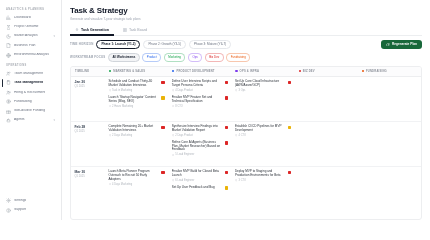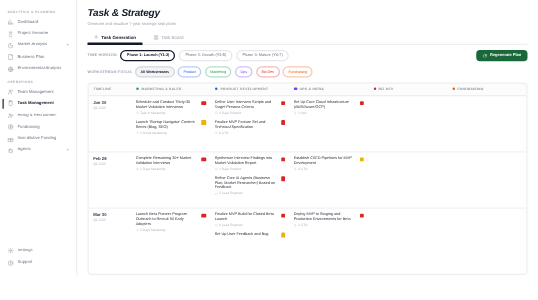--- a/index.html
+++ b/index.html
@@ -45,21 +45,21 @@
   }
   .side-label.two { white-space: normal; line-height: 1.05; }
   .side-caret { margin-left: auto; font-size: 3px; color: #b9bec5; padding-right: 2px; }
   .side-spacer { flex: 1; }
   .side-footer { padding-bottom: 5px; }
 
   
   .main { flex: 1; height: 220px; display: flex; flex-direction: column;
           background: #ffffff; overflow: hidden; }
   .page-head { padding: 6px 8px 0 8px; }
-  .page-title { font-size: 8px; font-weight: 700; color: #111827; letter-spacing: -.15px; font-style: italic; }
+  .page-title { font-size: 8px; font-weight: 700; color: #111827; letter-spacing: -.15px; }
   .page-sub { font-size: 3.2px; color: #9ca3af; margin-top: 1.5px; }
 
   .tabs { display: flex; gap: 4px; margin-top: 5px; border-bottom: 1px solid #eceef0; }
   .tab { display: flex; align-items: center; gap: 2px; padding: 2.5px 5px;
          font-size: 3.6px; color: #9ca3af; position: relative; }
   .tab.active { color: #111827; font-weight: 700; }
   .tab.active::after { content: ""; position: absolute; left: 0; right: 0; bottom: -1px;
                        height: 1.2px; background: #111827; }
   .tab-ico { width: 4px; height: 4px; color: #9ca3af; }
   .tab-ico svg { width: 4px; height: 4px; display: block; }

